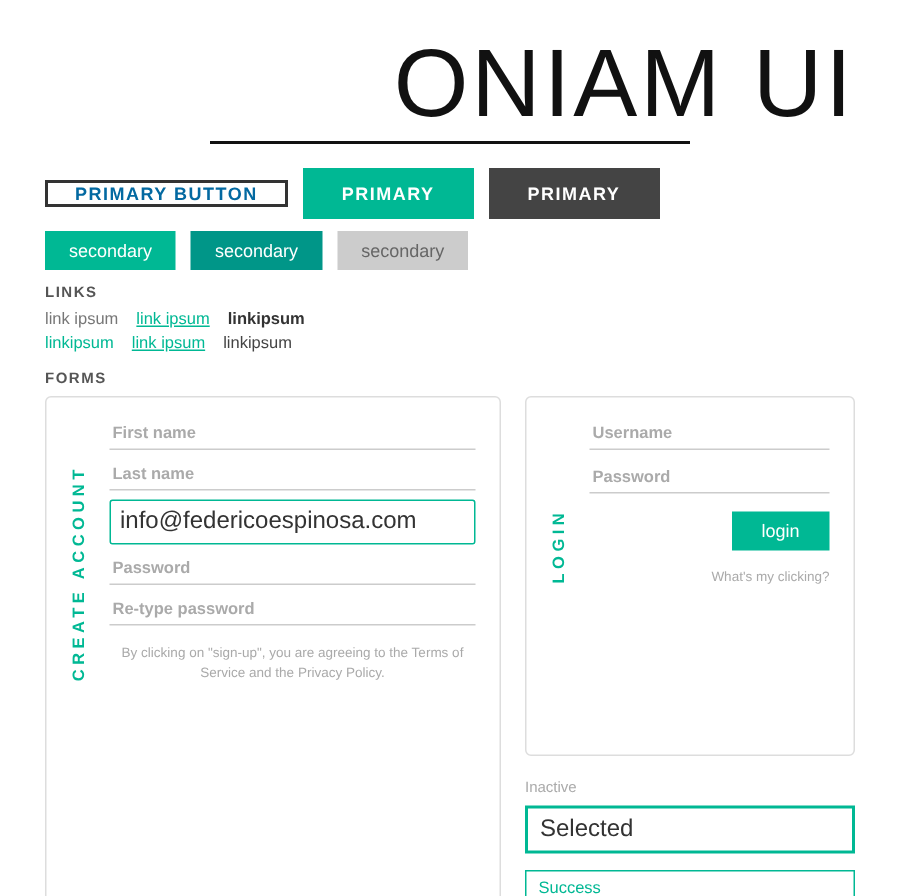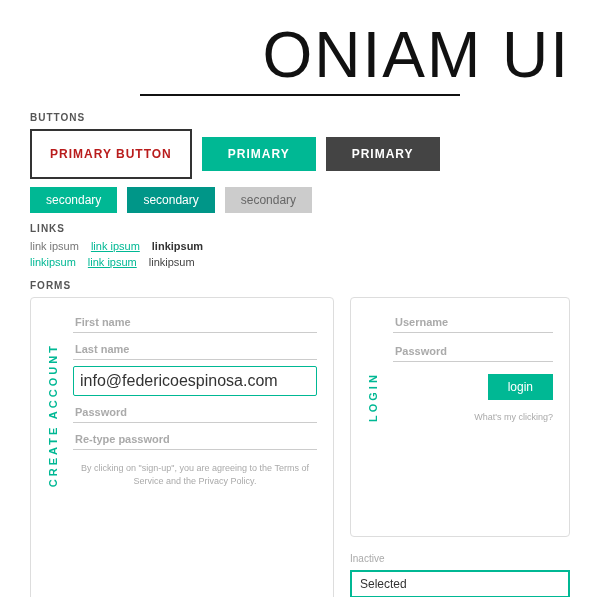--- a/index.html
+++ b/index.html
@@ -52,24 +52,24 @@
     }
     .buttons-row {
       display: flex;
       align-items: center;
       gap: 10px;
       margin-bottom: 8px;
     }
     .btn-primary-white {
       background: #fff;
       border: 2px solid #333;
-      color: #b91c1c;
-      font-size: 12px;
-      font-weight: bold;
-      padding: 16px 18px;
+      color: #0369a1;
+      font-size: 12px;
+      font-weight: bold;
+      padding: 0 18px;
       cursor: pointer;
       letter-spacing: 1px;
     }
     .btn-primary-green {
       background: #00b894;
       border: 2px solid #00b894;
       color: #fff;
       font-size: 12px;
       font-weight: bold;
       padding: 8px 24px;
@@ -251,23 +251,23 @@
     }
     .state-label {
       font-size: 10px;
       color: #aaa;
       margin-bottom: 6px;
     }
     .state-input-selected {
       width: 100%;
       border: 2px solid #00b894;
       padding: 5px 8px;
-      font-size: 12px;
+      font-size: 16px;
       color: #333;
-      margin-bottom: 0;
+      margin-bottom: 11px;
       outline: none;
     }
     .state-input-success {
       width: 100%;
       border: 1px solid #00b894;
       padding: 5px 8px;
       font-size: 11px;
       color: #00b894;
       margin-bottom: 6px;
       outline: none;
@@ -283,21 +283,20 @@
 <body>
 
 <div class="page-container">
 
   <div class="title-section">
     <div class="title-text">ONIAM UI</div>
     <div class="title-underline"></div>
   </div>
 
   <div class="buttons-section">
-    <div class="section-label">BUTTONS</div>
     <div class="buttons-row">
       <button class="btn-primary-white">PRIMARY BUTTON</button>
       <button class="btn-primary-green">PRIMARY</button>
       <button class="btn-primary-dark">PRIMARY</button>
     </div>
     <div class="buttons-row">
       <button class="btn-secondary-green">secondary</button>
       <button class="btn-secondary-teal">secondary</button>
       <button class="btn-secondary-gray">secondary</button>
     </div>

